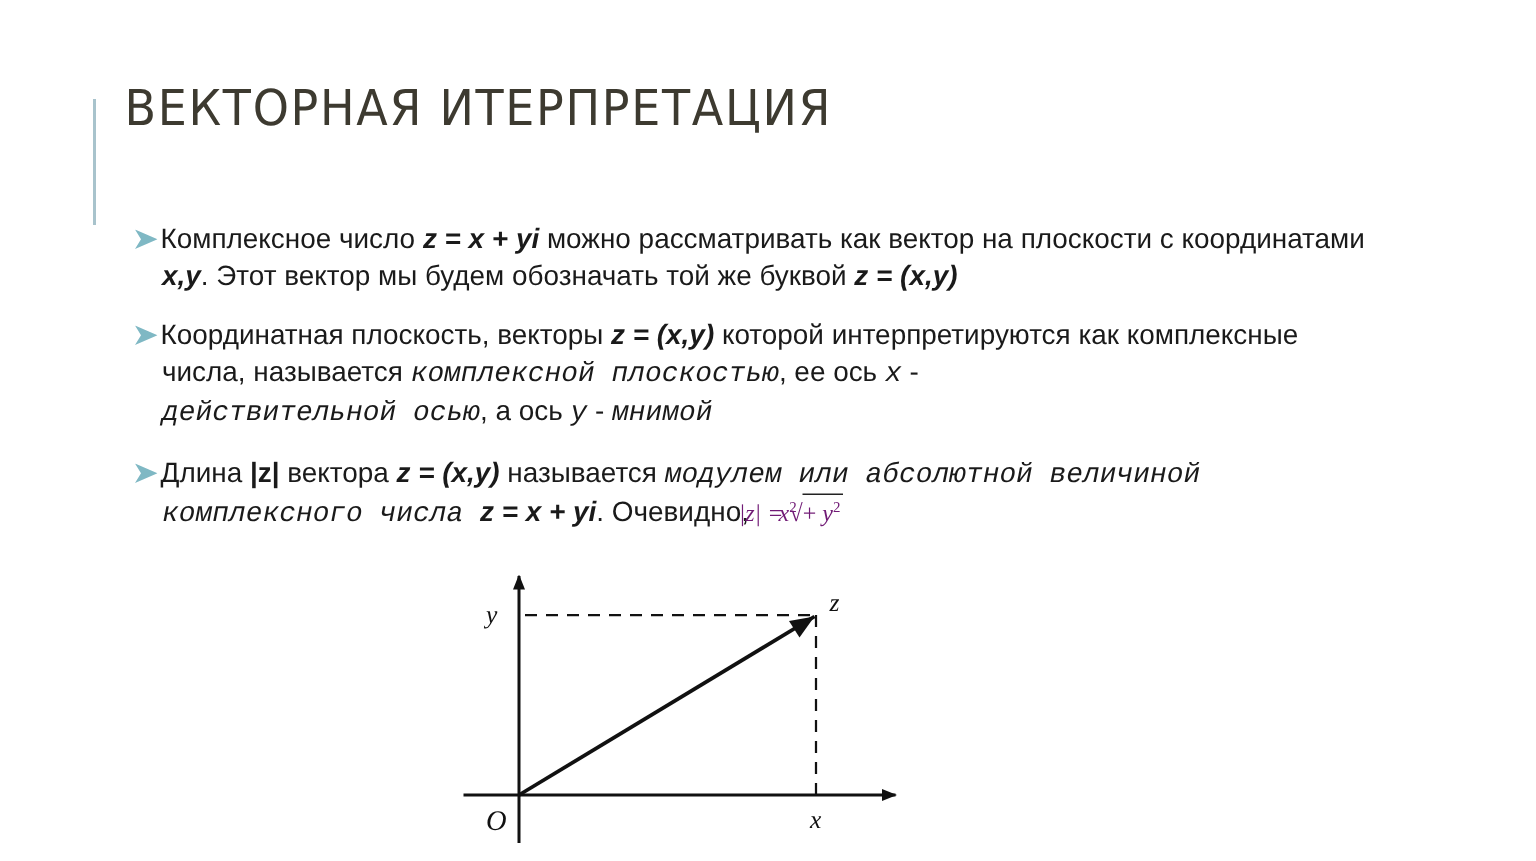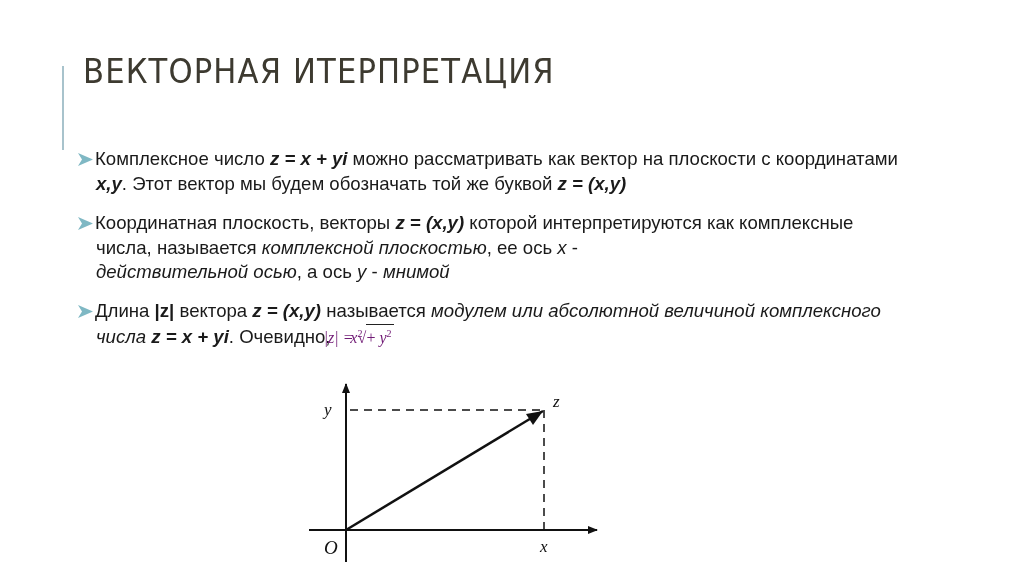--- a/index.html
+++ b/index.html
@@ -9,29 +9,29 @@
   }
   .accent-bar {
     position: absolute; left: 62px; top: 66px; width: 2px; height: 84px; background: #a8c3cc;
   }
   .title {
     position: absolute; left: 83px; top: 52px; margin: 0;
     font-family: "DejaVu Sans", sans-serif; font-weight: normal;
     font-size: 33px; letter-spacing: 1.2px; color: #3d3a30; white-space: nowrap;
     transform: scaleX(0.93); transform-origin: left center;
   }
-  .body { position: absolute; left: 78px; top: 147px; width: 820px; }
+  .body { position: absolute; left: 90px; top: 147px; width: 820px; }
   .para {
     font-size: 18.6px; line-height: 24px; margin: 0 0 15px 0; position: relative;
     padding-left: 18px; text-indent: -18px;
   }
   .para .bullet { display: inline-block; width: 17px; text-indent: 0; vertical-align: middle; }
   .b { font-weight: bold; }
   .bi { font-weight: bold; font-style: italic; }
-  .i { font-style: italic; }
+  .i { font-style: italic; font-family: Liberation Mono, monospace; }
   .formula {
     font-family: "Liberation Serif", "DejaVu Serif", serif; font-size: 16px; color: #701a75;
     display: inline-block; position: relative; margin-left: 6px;
   }
   .formula .fz { font-style: italic; }
   .formula .rad { display: inline-block; border-top: 1px solid #222; padding: 0 2px; font-style: italic; line-height: 17px; }
   .formula sup { font-size: 10px; font-style: normal; }
   .diagram { position: absolute; left: 300px; top: 375px; width: 310px; height: 199px; }
   .lbl { position: absolute; font-family: "Liberation Serif", "DejaVu Serif", serif; font-style: italic; font-size: 17px; color: #111; }
 </style>

